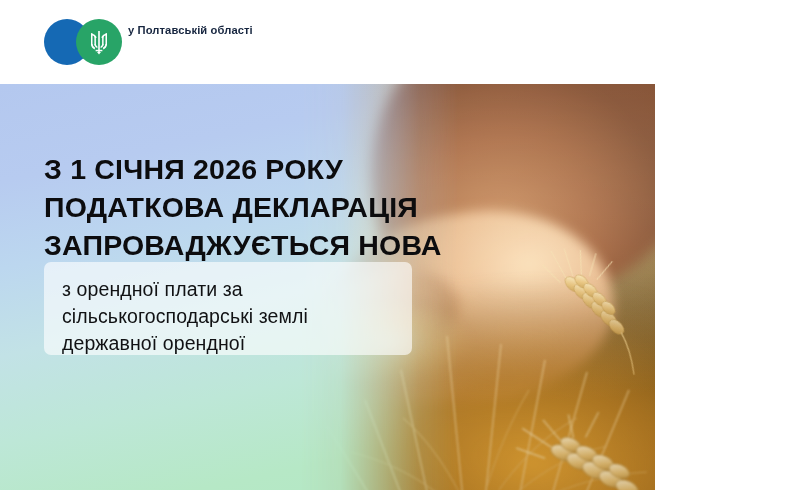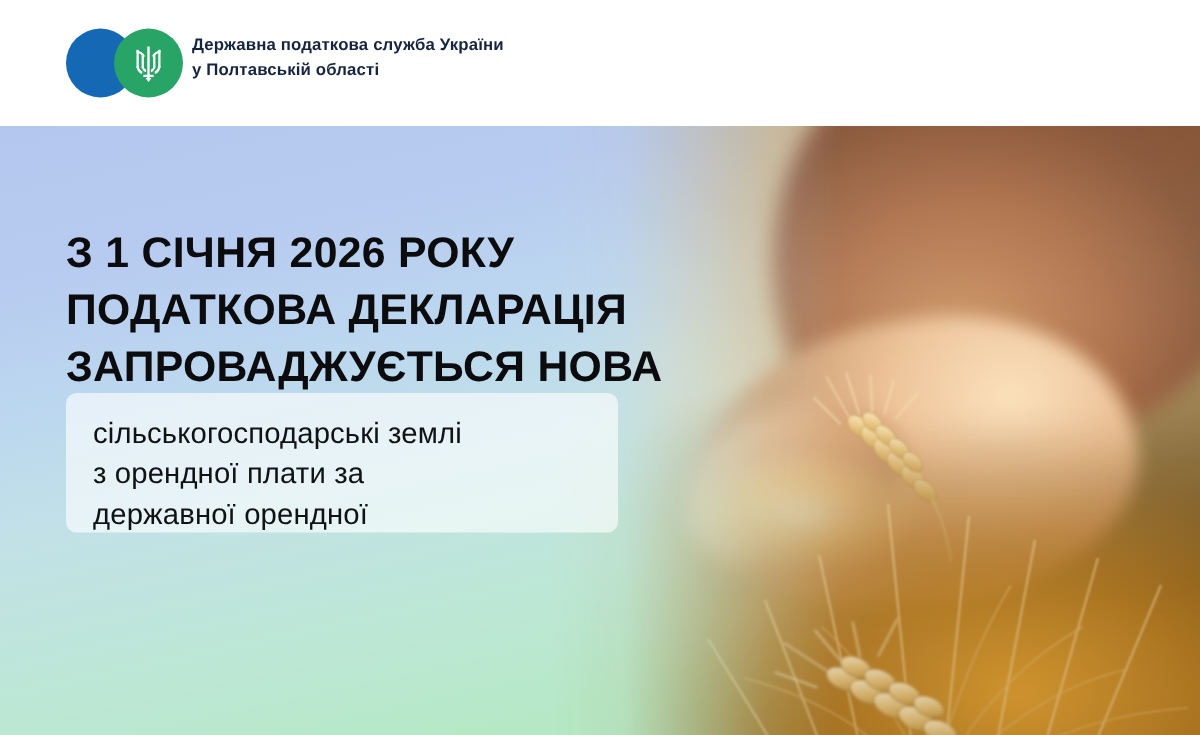--- a/index.html
+++ b/index.html
@@ -72,21 +72,21 @@
     line-height: 16.5px;
     letter-spacing: 0.1px;
     white-space: nowrap;
   }
 
   
   #hero {
     position: absolute;
     left: 0;
     top: 84px;
-    width: 800px;
+    width: 655px;
     height: 406px;
     overflow: hidden;
   }
 
   
   .photo-layer {
     position: absolute;
     inset: 0;
   }
   
@@ -293,21 +293,20 @@
           <path d="M15.6 15.2 q-0.5 3.2 -3.0 4.0 l0.0 -1.7 q1.6 -0.8 1.9 -2.9 z"></path>
           <path d="M3.0 6.0 q3.5 0.6 4.3 3.2 l1.4 -0.7 q-1.2 -3.2 -5.7 -3.9 z"></path>
           <path d="M19.0 6.0 q-3.5 0.6 -4.3 3.2 l-1.4 -0.7 q1.2 -3.2 5.7 -3.9 z"></path>
           <path d="M7.6 20.8 h6.8 v1.5 h-6.8 z"></path>
           <path d="M9.0 23.0 h4.0 l-2.0 2.6 z"></path>
         </g>
       </svg>
     </div>
 
     <div id="org-text">
-      <span class="org-line">Державна податкова служба України</span>
       <span class="org-line">у Полтавській області</span>
     </div>
   </div>
 
   <div id="hero">
 
     <div class="photo-layer" id="photo-base"></div>
     <div class="photo-layer" id="photo-bands"></div>
     <div id="photo-post"></div>
 
@@ -405,20 +404,20 @@
     <div id="gradient-overlay"></div>
 
     <h1 id="headline">
       <span class="headline-line">З 1 СІЧНЯ 2026 РОКУ</span>
       <span class="headline-line">ПОДАТКОВА ДЕКЛАРАЦІЯ</span>
       <span class="headline-line">ЗАПРОВАДЖУЄТЬСЯ НОВА</span>
     </h1>
 
     <div id="subtitle-box">
       <p id="subtitle-text">
+        <span class="subtitle-line">з орендної плати за</span>
         <span class="subtitle-line">сільськогосподарські землі</span>
-        <span class="subtitle-line">з орендної плати за</span>
         <span class="subtitle-line">державної орендної</span>
       </p>
     </div>
 
   </div>
 </div>
 
 </body></html>

